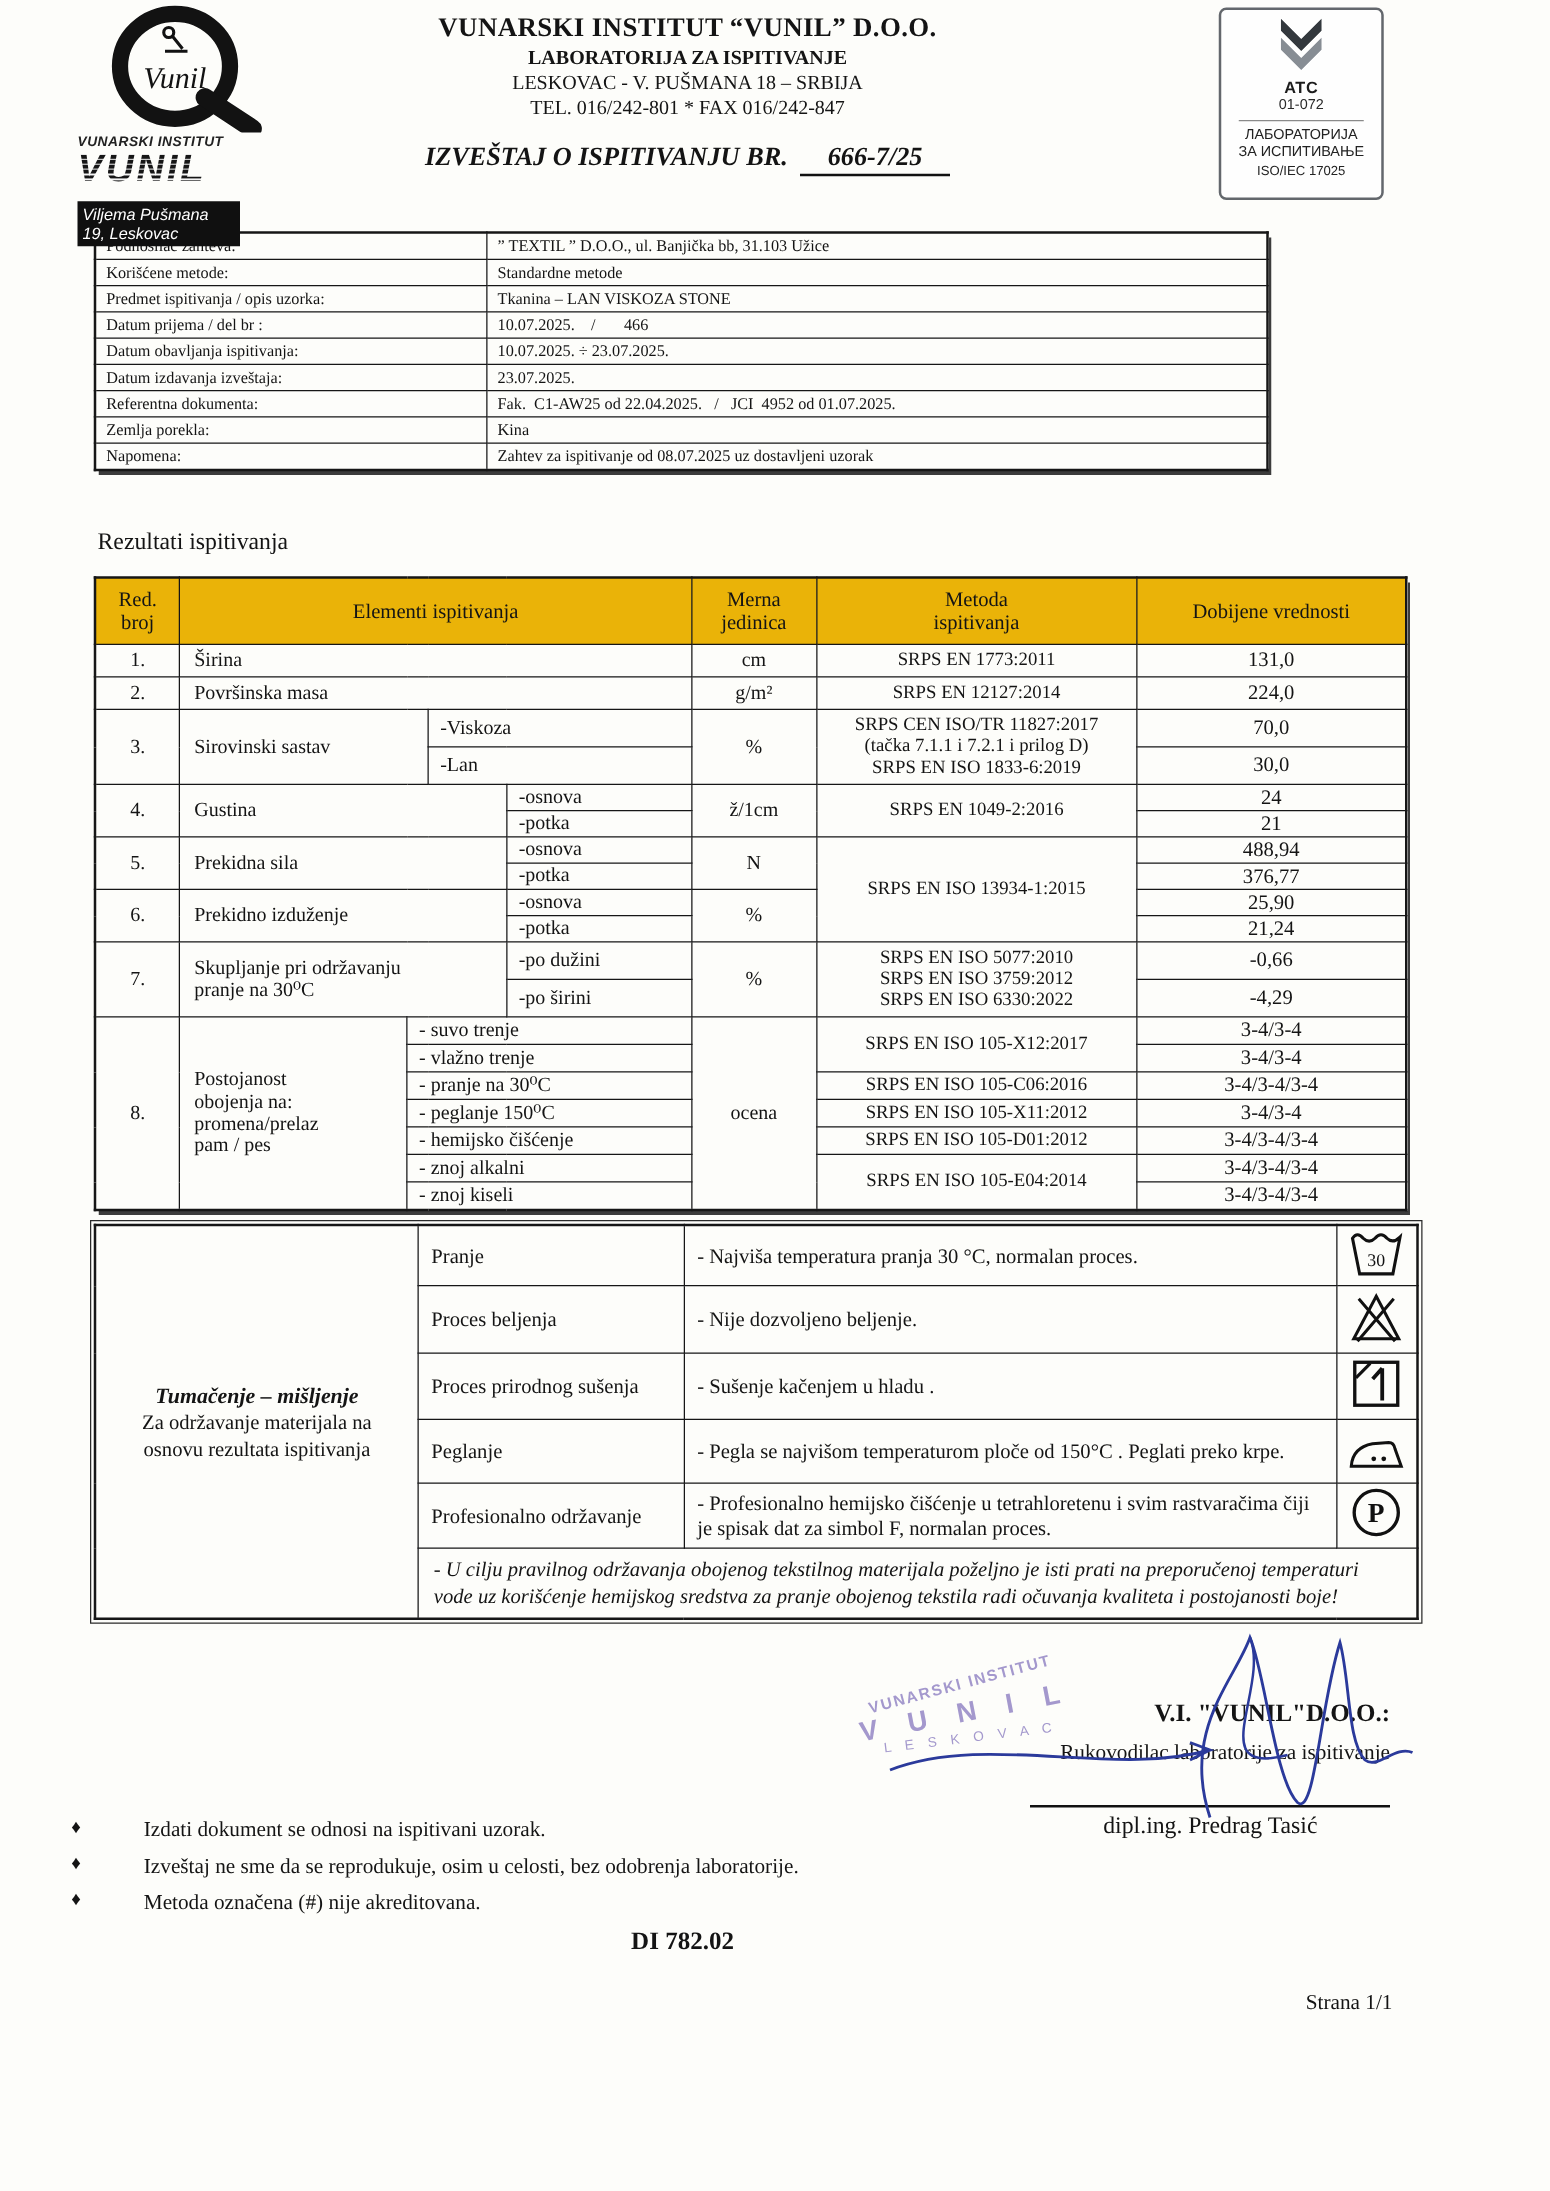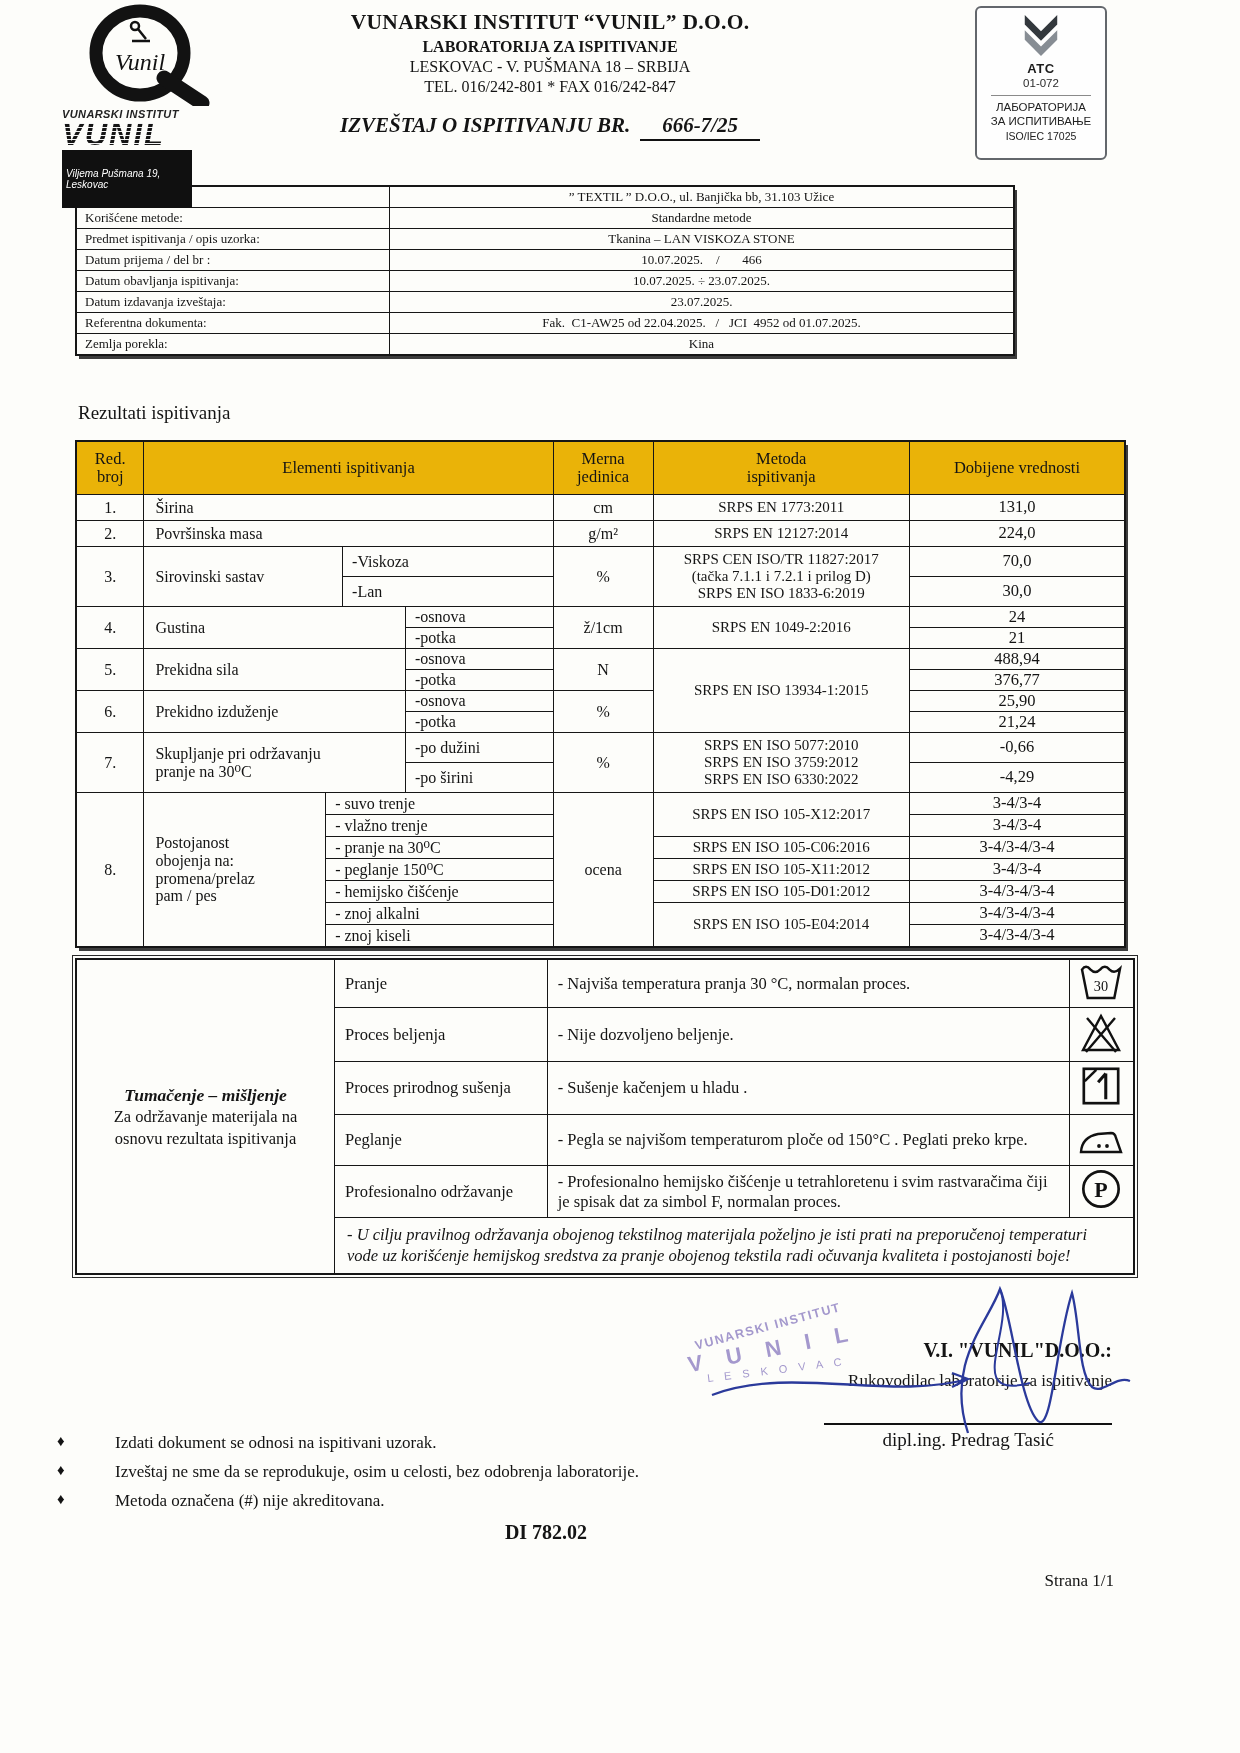--- a/index.html
+++ b/index.html
@@ -8,40 +8,40 @@
     font-family:"Liberation Serif","DejaVu Serif",serif;color:#141414;overflow:hidden;
   }
   
   .header{position:relative;height:185px;}
   .q-logo{position:absolute;left:80px;top:4px;width:150px;height:102px;}
   .vunil-logo{position:absolute;left:62px;top:108px;width:136px;font-family:"Liberation Sans","DejaVu Sans",sans-serif;}
   .vunil-org{font-size:11px;font-weight:bold;font-style:italic;letter-spacing:.4px;color:#222;}
   .vunil-name{font-size:31px;font-weight:900;font-style:italic;letter-spacing:2px;color:#161616;line-height:.95;
     background:repeating-linear-gradient(#161616 0 3px,#f4f4f4 3px 4px);-webkit-background-clip:text;background-clip:text;}
   @supports ((-webkit-background-clip:text)){.vunil-name{color:transparent;}}
-  .vunil-addr{background:#101010;color:#fff;font-size:10px;font-style:italic;padding:18px 4px;width:122px;margin-top:1px;}
+  .vunil-addr{background:#101010;color:#fff;font-size:13px;font-style:italic;padding:3px 4px;width:122px;margin-top:12px;}
   .head-center{position:absolute;left:255px;top:10px;width:590px;text-align:center;}
   .ht-title{font-size:21.5px;font-weight:bold;letter-spacing:.3px;}
   .ht-sub{font-size:16px;font-weight:bold;margin-top:3px;}
   .ht-addr,.ht-tel{font-size:16px;margin-top:2px;}
   .report-line{margin-top:17px;font-size:21px;font-weight:bold;font-style:italic;white-space:nowrap;}
   .report-no{display:inline-block;border-bottom:2.5px solid #111;padding:0 22px 1px 22px;margin-left:10px;}
   .badge{position:absolute;left:975px;top:6px;width:128px;height:150px;border:2px solid #63676c;border-radius:6px;
     font-family:"Liberation Sans","DejaVu Sans",sans-serif;text-align:center;background:#fefefe;}
   .badge-acr{font-size:13px;font-weight:bold;letter-spacing:.5px;color:#1c1c1c;margin-top:1px;}
   .badge-code{font-size:11.5px;color:#2a2a2a;margin-top:1px;}
   .badge-div{border-top:1.2px solid #8a8a8a;width:100px;margin:6px auto 4px auto;}
   .badge-lab{font-size:11.5px;color:#222;line-height:1.25;}
   .badge-iso{font-size:10.5px;color:#222;margin-top:1px;}
   
   .it{border-collapse:collapse;margin-left:75px;width:940px;box-shadow:3px 4px 0 -1px #3c3c3c;}
   .it td{border:1.6px solid #161616;font-size:13px;padding:0 8px;height:20px;line-height:1.08;vertical-align:middle;}
   .it{border:2.5px solid #161616;}
   .it .lab{width:296px;}
-  .it .val{white-space:pre-wrap;text-align:center;}
+  .it .val{white-space:pre-wrap;}
   
   .res-heading{margin:46px 0 0 78px;font-size:19px;}
   .rt{border-collapse:collapse;margin:16px 0 0 75px;width:1051px;border:2.5px solid #161616;box-shadow:3px 4px 0 -1px #3c3c3c;}
   .rt td{border:1.6px solid #161616;font-size:16px;text-align:center;vertical-align:middle;padding:0 3px;line-height:1.12;}
   .rt td.hd{background:#eab308;font-size:16.5px;height:52px;}
   .rt td.name{text-align:left;padding-left:11px;}
   .rt td.sub{text-align:left;padding-left:9px;}
   .rt td.met{font-size:15px;line-height:1.15;}
   .rt td.valc{font-size:16.5px;}
   .rt tr.h26 td{height:25px;} .rt tr.h30 td{height:29px;} .rt tr.h21 td{height:20px;} .rt tr.h22 td{height:21px;}
@@ -142,20 +142,24 @@
           <td class="val">23.07.2025.</td>
         </tr>
       <tr>
           <td class="lab">Referentna dokumenta:</td>
           <td class="val">Fak.  C1-AW25 od 22.04.2025.   /   JCI  4952 od 01.07.2025.</td>
         </tr>
       <tr>
           <td class="lab">Zemlja porekla:</td>
           <td class="val">Kina</td>
         </tr>
+      <tr>
+          <td class="lab">Napomena:</td>
+          <td class="val">Zahtev za ispitivanje od 08.07.2025 uz dostavljeni uzorak</td>
+        </tr>
     </tbody>
   </table>
 
   <div class="res-heading">Rezultati ispitivanja</div>
 
   <table class="rt">
     <colgroup>
         <col style="width:68px">
         <col style="width:182px">
         <col style="width:17px">

